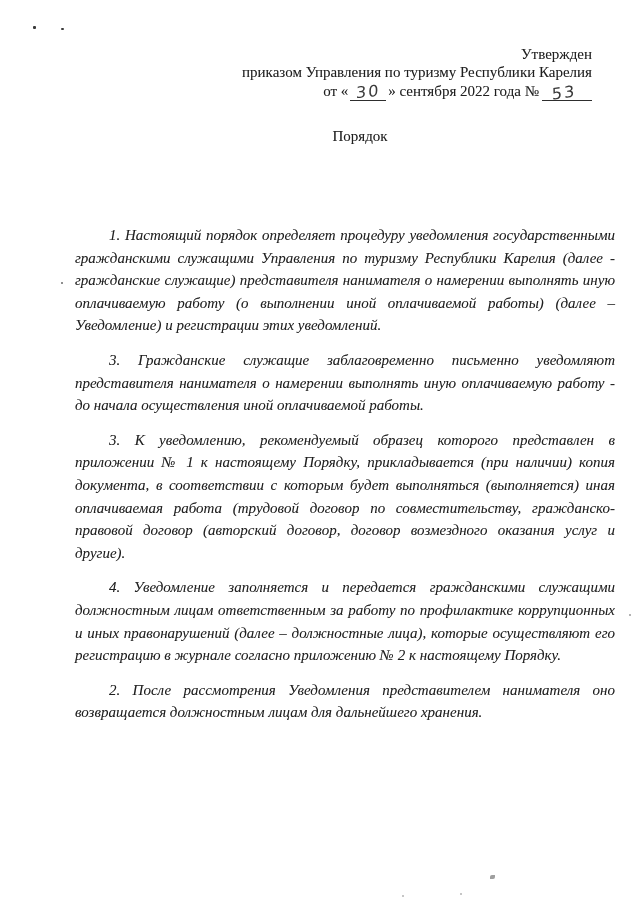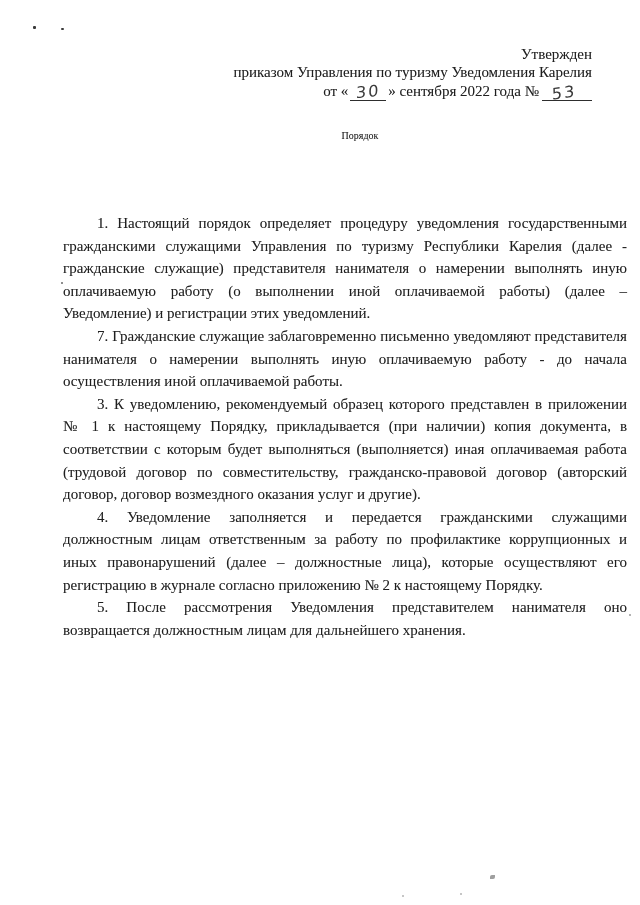--- a/index.html
+++ b/index.html
@@ -44,65 +44,65 @@
     position: relative;
     top: 1px;
     text-shadow: none;
   }
   .hw-num { transform: skewX(-6deg) rotate(-8deg); top: 2px; }
 
   .title-block {
     position: absolute;
     top: 127px; left: 82px; width: 556px;
     text-align: center;
-    font-size: 10px;
+    font-size: 15px;
     line-height: 18.5px;
     text-shadow: 0 0 0.5px rgba(40,40,40,0.30);
   }
 
   .body-block {
     position: absolute;
     top: 212px; left: 63px; width: 564px;
     font-size: 15px;
     line-height: 22.6px;
     text-align: justify;
     text-shadow: 0 0 0.5px rgba(40,40,40,0.30);
   }
-  .body-block p { margin: 0; text-indent: 34px; }
+  .body-block p { margin: 12px; text-indent: 34px; font-style: italic; }
 
   .speckle { position: absolute; border-radius: 1px; }
   .sp1 { left: 33px;  top: 26px;  width: 3px; height: 3px; background: #3a3a3a; }
   .sp2 { left: 61px;  top: 28px;  width: 3px; height: 2px; background: #3a3a3a; }
   .sp3 { left: 61px;  top: 282px; width: 2px; height: 2px; background: #6a6a6a; }
   .sp4 { left: 629px; top: 614px; width: 2px; height: 2px; background: #9a9a9a; }
   .sp5 { left: 490px; top: 875px; width: 5px; height: 4px; background: #9f9f9f; border-radius: 2px 0 2px 0; }
   .sp6 { left: 402px; top: 895px; width: 2px; height: 2px; background: #b3b3b3; }
   .sp7 { left: 460px; top: 893px; width: 2px; height: 2px; background: #b3b3b3; }
 </style>
 </head>
 <body>
 
 <div class="page">
 
   <div class="approval">
     <div>Утвержден</div>
-    <div>приказом Управления по туризму Уведомления Карелия</div>
+    <div>приказом Управления по туризму Республики Карелия</div>
     <div class="date-line"><span>от  «</span><span class="fill fill-day"><span class="hw">30</span></span><span>» сентября 2022 года №</span><span class="fill fill-num"><span class="hw hw-num">53</span></span></div>
   </div>
 
   <div class="title-block">
     <div>Порядок</div>
   </div>
 
   <div class="body-block">
     <p>1. Настоящий порядок определяет процедуру  уведомления государственными гражданскими служащими Управления по туризму Республики Карелия (далее - гражданские служащие) представителя нанимателя о намерении выполнять иную оплачиваемую работу (о выполнении иной оплачиваемой работы) (далее – Уведомление)  и регистрации этих уведомлений.</p>
-    <p>7. Гражданские служащие заблаговременно письменно уведомляют представителя нанимателя о намерении выполнять иную оплачиваемую работу - до начала осуществления иной оплачиваемой работы.</p>
+    <p>3. Гражданские служащие заблаговременно письменно уведомляют представителя нанимателя о намерении выполнять иную оплачиваемую работу - до начала осуществления иной оплачиваемой работы.</p>
     <p>3. К уведомлению, рекомендуемый образец которого представлен в приложении № 1 к настоящему Порядку, прикладывается (при наличии) копия документа, в соответствии с которым будет выполняться (выполняется) иная оплачиваемая работа (трудовой договор по совместительству, гражданско-правовой договор (авторский договор, договор возмездного оказания услуг и другие).</p>
     <p>4. Уведомление заполняется и передается гражданскими служащими должностным лицам ответственным за работу по профилактике коррупционных и иных правонарушений (далее – должностные лица), которые осуществляют его регистрацию в журнале согласно приложению № 2 к настоящему Порядку.</p>
-    <p>5. После рассмотрения Уведомления представителем нанимателя оно возвращается должностным лицам для дальнейшего хранения.</p>
+    <p>2. После рассмотрения Уведомления представителем нанимателя оно возвращается должностным лицам для дальнейшего хранения.</p>
   </div>
 
   <div class="speckle sp1"></div>
   <div class="speckle sp2"></div>
   <div class="speckle sp3"></div>
   <div class="speckle sp4"></div>
   <div class="speckle sp5"></div>
   <div class="speckle sp6"></div>
   <div class="speckle sp7"></div>
 

